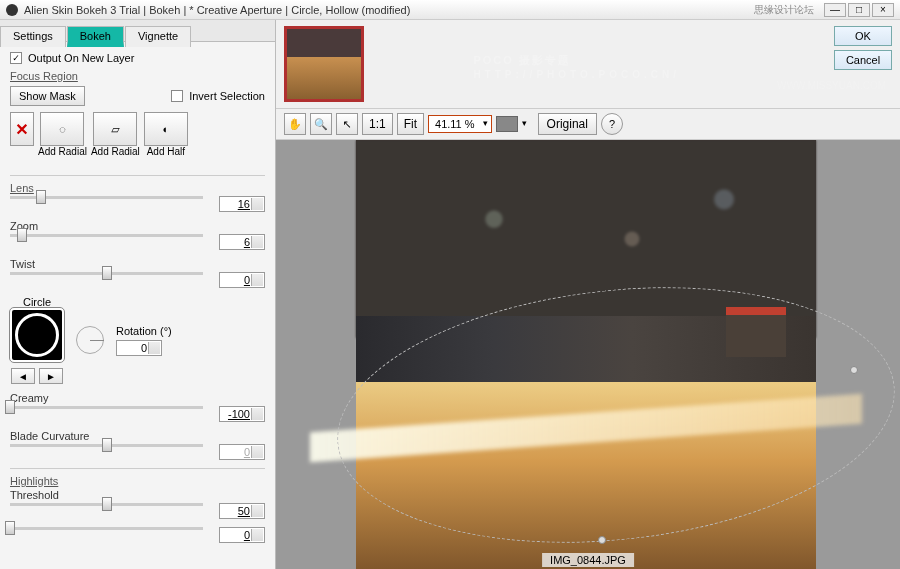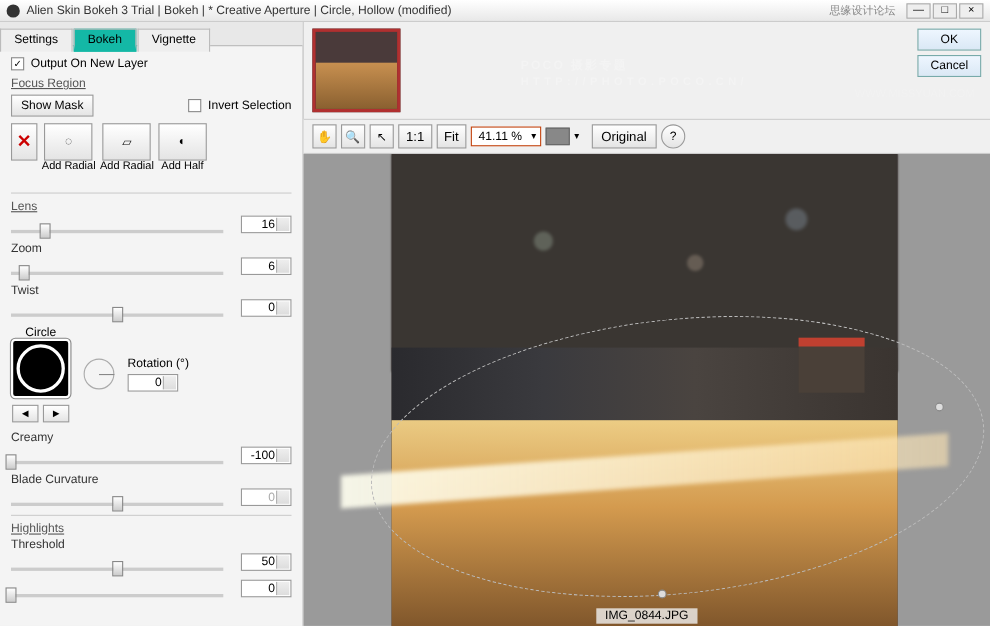--- a/index.html
+++ b/index.html
@@ -17,21 +17,21 @@
 .panel { padding: 6px 10px; overflow-y: auto; flex: 1; }
 .row { display: flex; align-items: center; margin: 4px 0; gap: 6px; }
 .chk { width: 12px; height: 12px; border: 1px solid #888; background: #fff; display: inline-flex; align-items: center; justify-content: center; font-size: 9px; }
 .section-title { color: #555; margin: 6px 0 2px; text-decoration: underline; }
 .btn { border: 1px solid #999; background: linear-gradient(#fff,#e4e4e4); padding: 3px 8px; cursor: pointer; }
 .toolbtn { width: 44px; height: 34px; border: 1px solid #999; background: linear-gradient(#fff,#e4e4e4); display: flex; align-items: center; justify-content: center; position: relative; }
 .toolrow { display: flex; gap: 4px; margin: 6px 0 18px; }
 .xbtn { width: 24px; height: 34px; border: 1px solid #999; background: linear-gradient(#fff,#e4e4e4); display: flex; align-items: center; justify-content: center; color: #c00; font-size: 16px; font-weight: bold; }
 .slider-row { margin: 2px 0 8px; }
 .slider-row .label { color: #333; margin-bottom: 2px; display: block; }
-.slider-wrap { display: flex; align-items: flex-end; gap: 16px; }
+.slider-wrap { display: flex; align-items: flex-start; gap: 16px; text-decoration: underline; }
 .track { flex: 1; height: 3px; background: #ccc; position: relative; }
 .thumb { width: 10px; height: 14px; background: linear-gradient(#fff,#ccc); border: 1px solid #888; position: absolute; top: -6px; transform: translateX(-50%); }
 .numbox { width: 46px; border: 1px solid #999; background: #fff; text-align: right; padding: 1px 14px 1px 2px; position: relative; }
 .numbox::after { content: ""; position: absolute; right: 1px; top: 1px; bottom: 1px; width: 11px; background: linear-gradient(#eee,#ddd); border-left: 1px solid #aaa; }
 .hr { border: none; border-top: 1px solid #ccc; margin: 6px 0; }
 .circle-prev { width: 54px; height: 54px; border: 2px solid #fff; outline: 1px solid #888; background: #000; border-radius: 4px; display: flex; align-items: center; justify-content: center; }
 .circle-prev .ring { width: 44px; height: 44px; border: 3px solid #fff; border-radius: 50%; }
 .rot-circle { width: 28px; height: 28px; border: 1px solid #aaa; border-radius: 50%; position: relative; }
 .rot-circle::after { content: ""; position: absolute; width: 14px; height: 1px; background: #888; top: 50%; left: 50%; transform-origin: left; }
 .arrowbtns { display: flex; gap: 4px; margin-top: 6px; }

